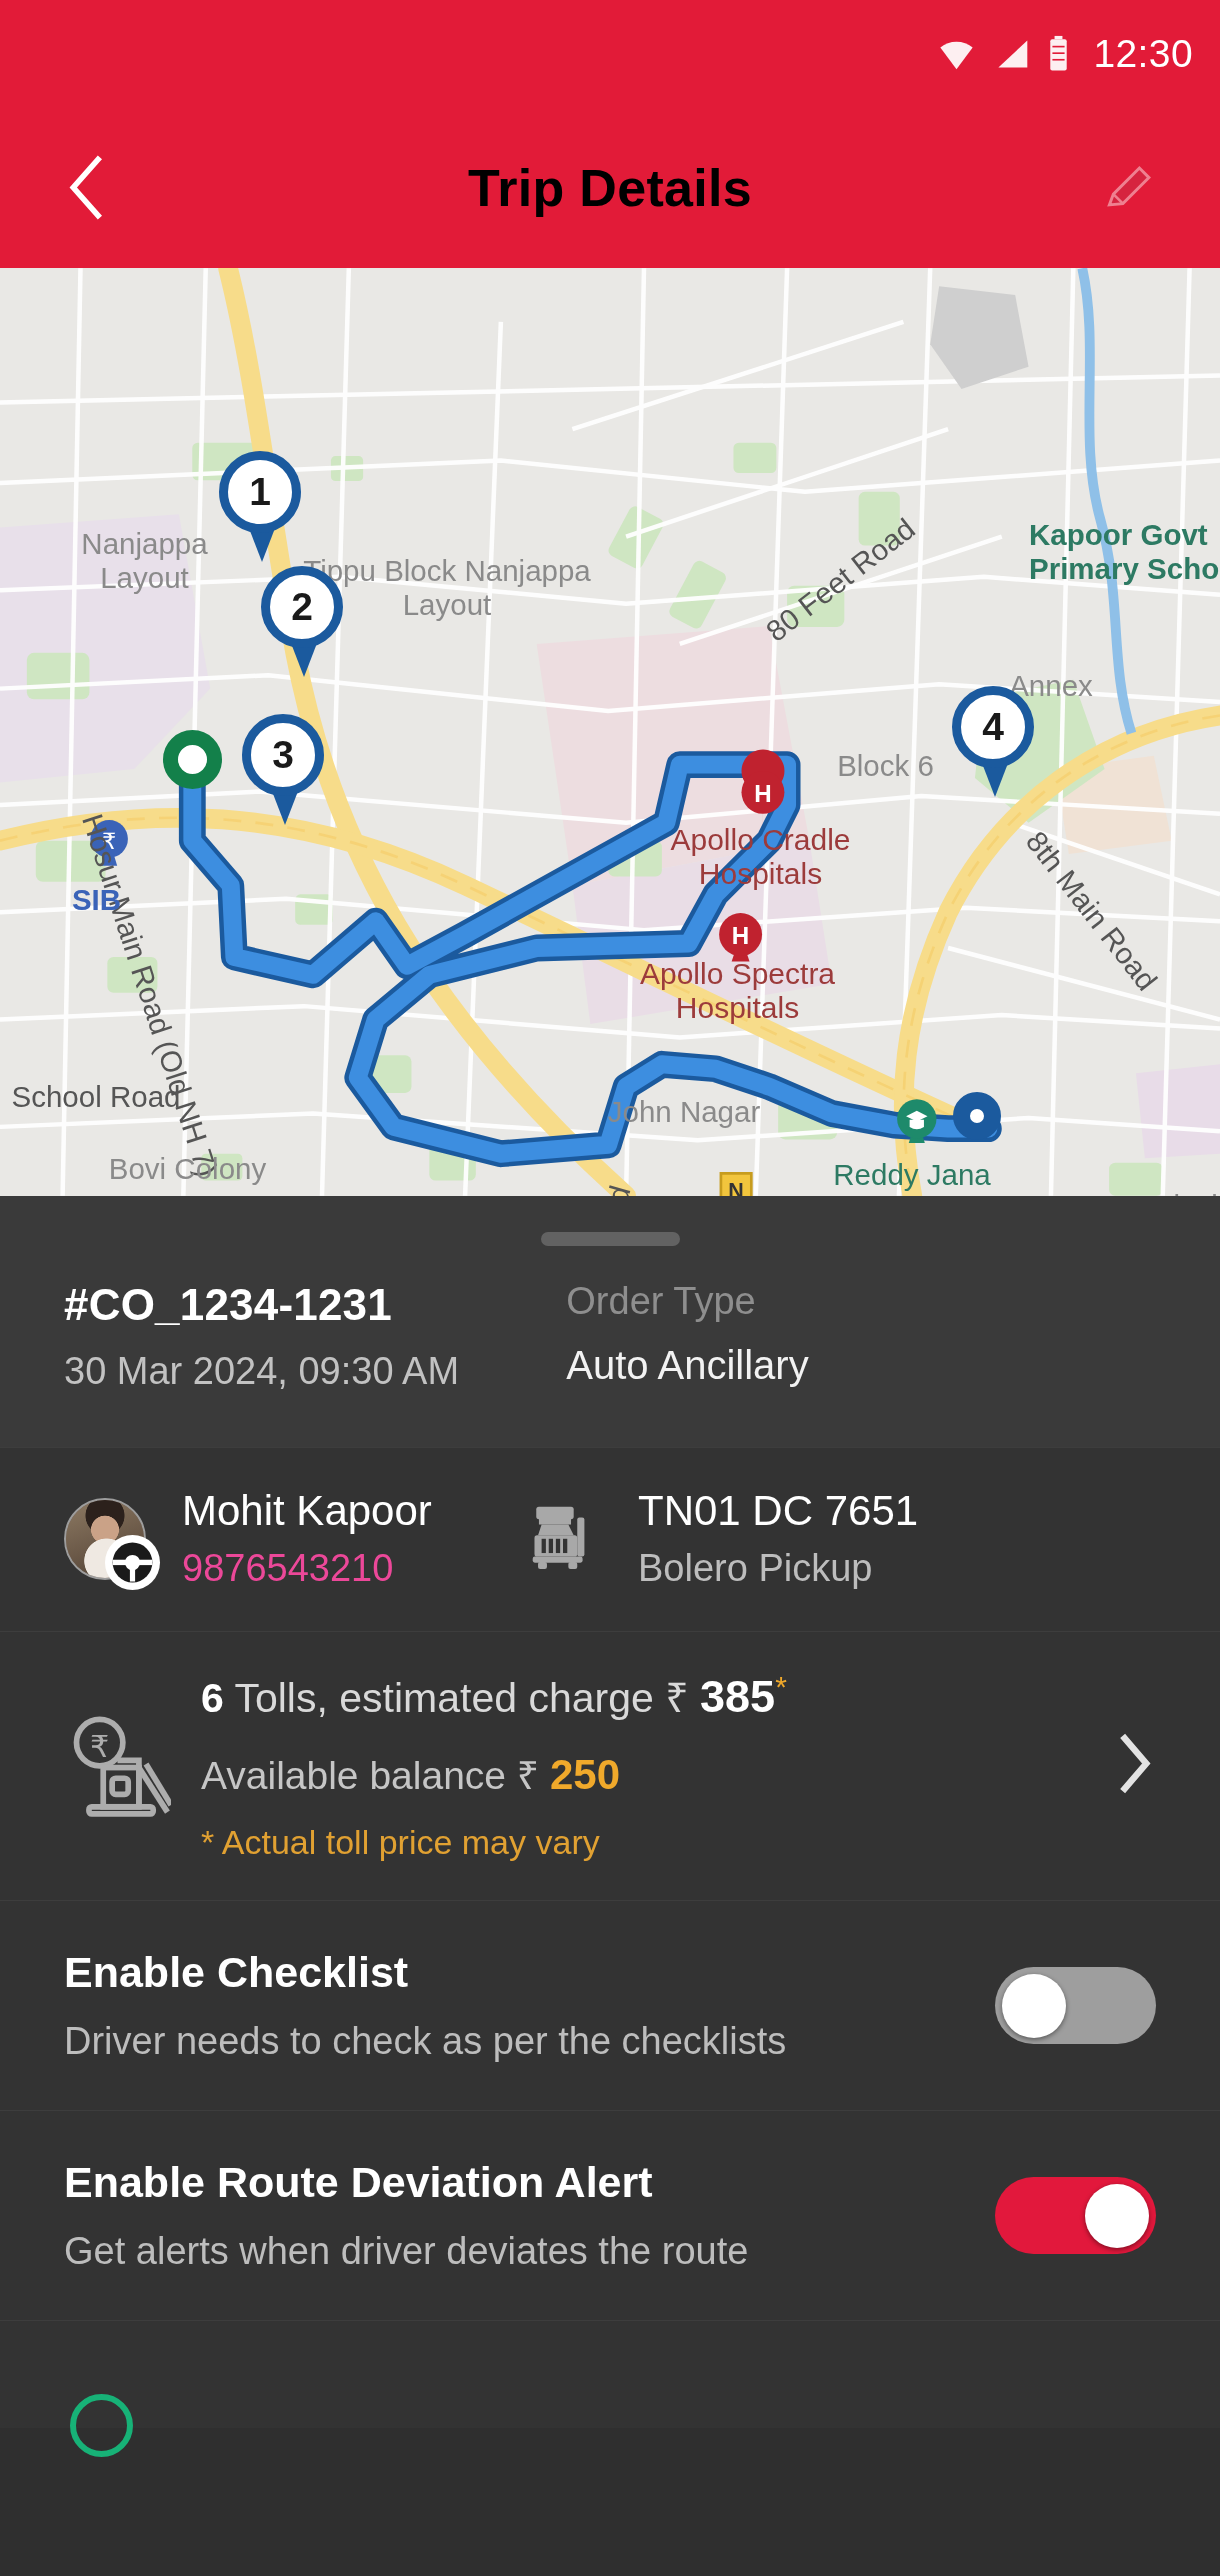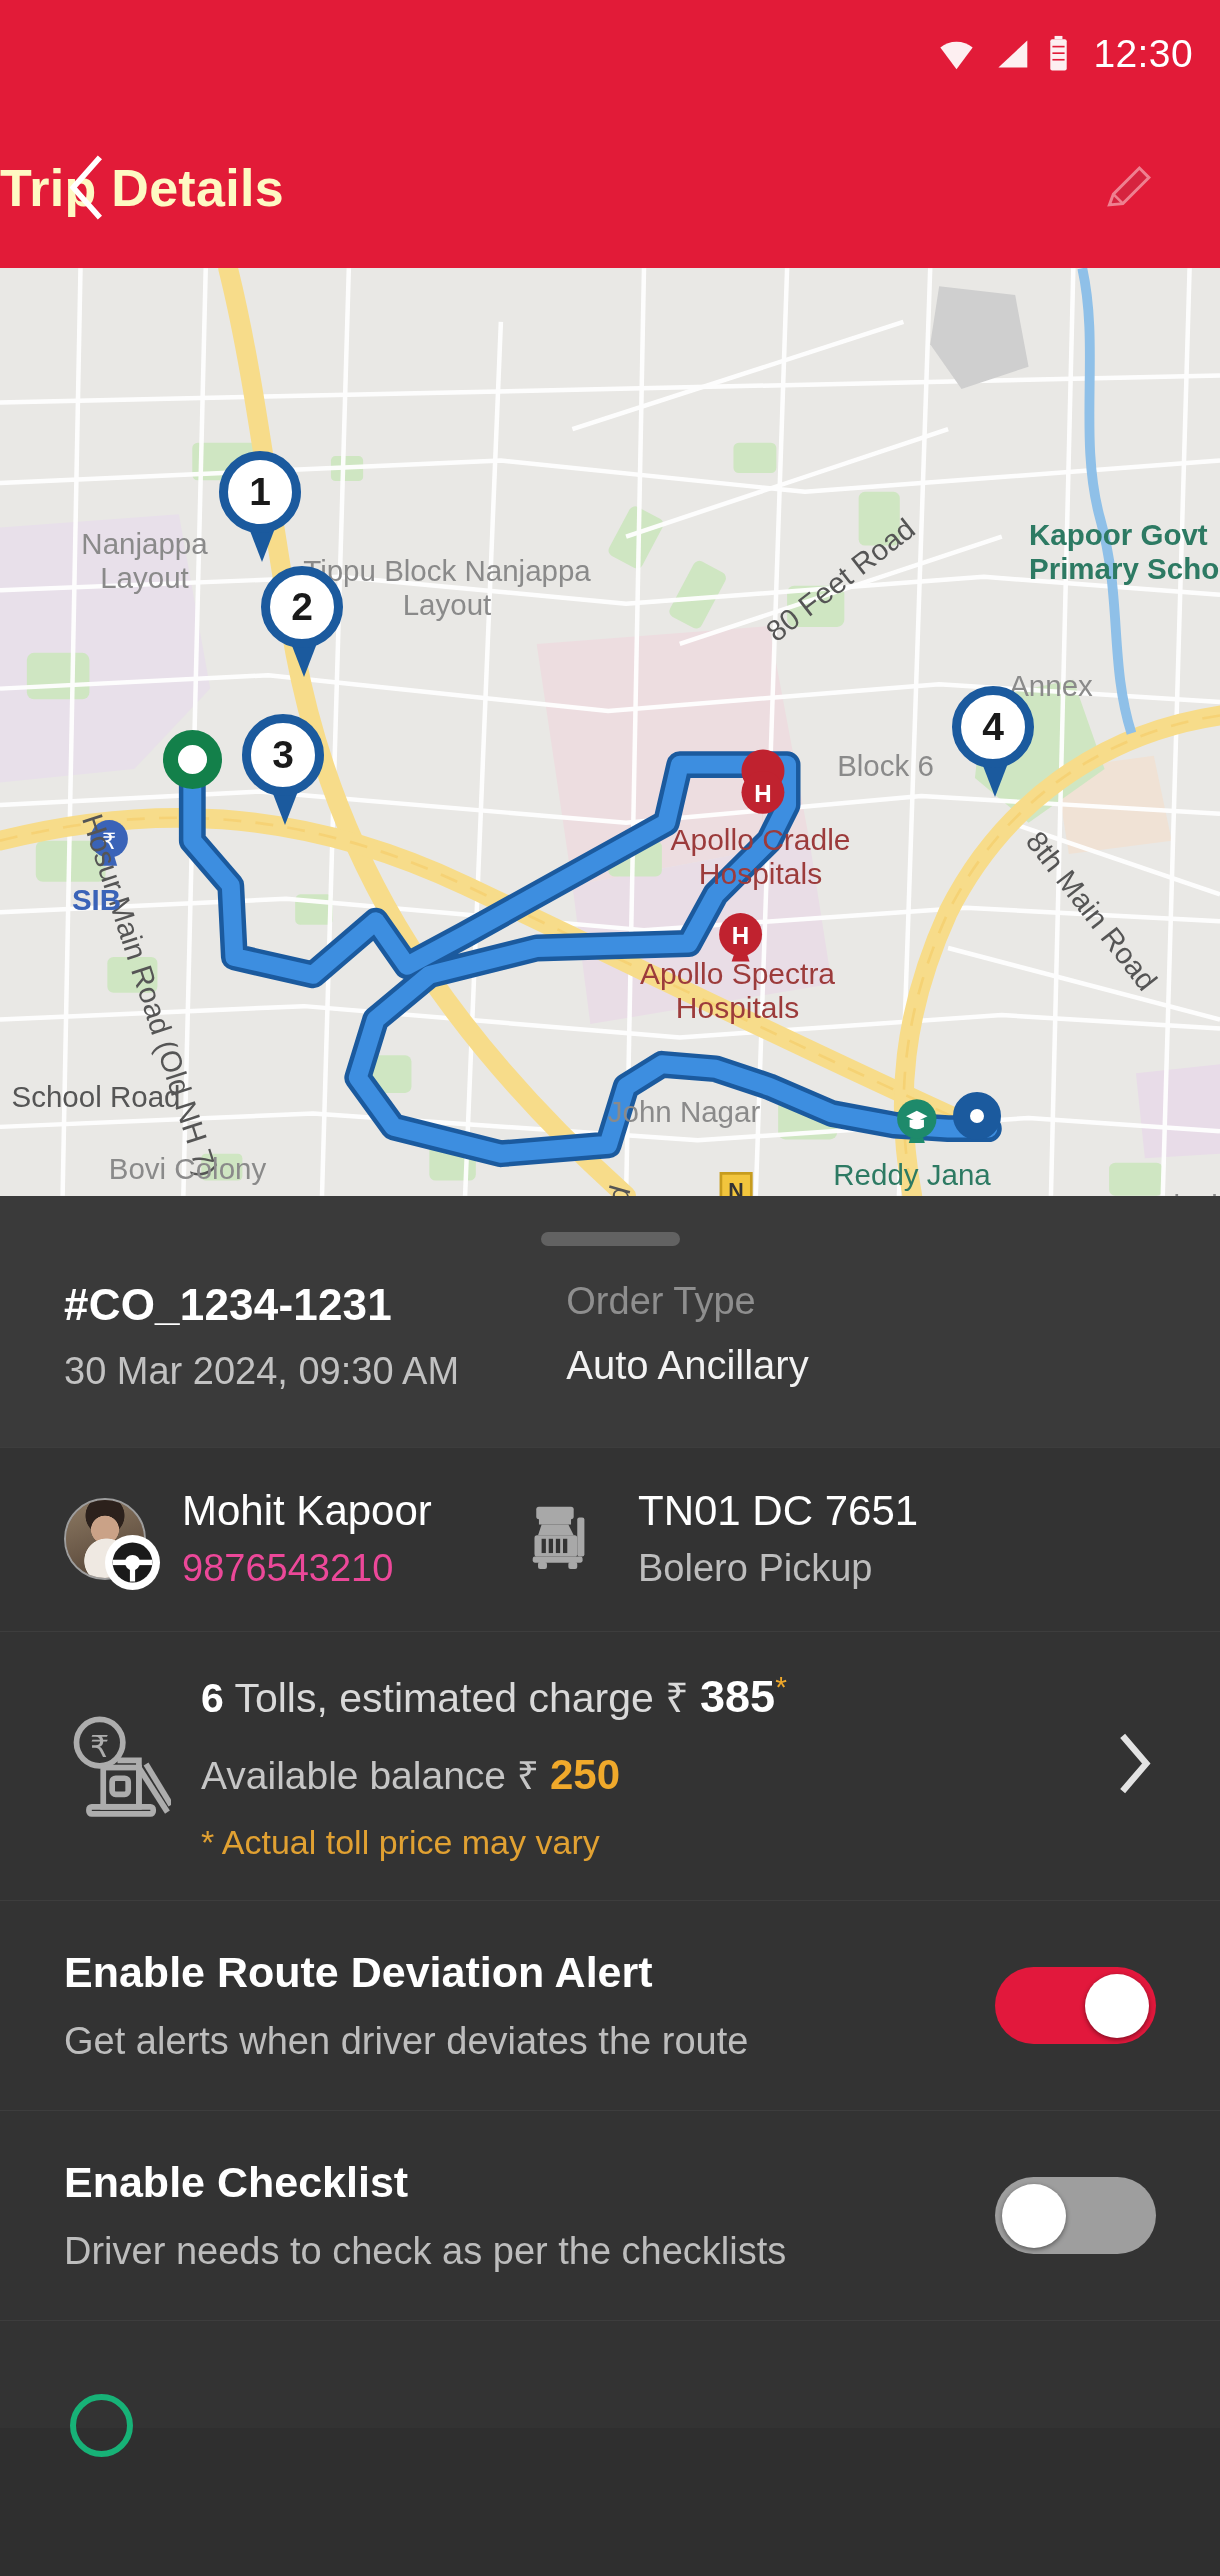--- a/index.html
+++ b/index.html
@@ -20,21 +20,21 @@
   .sb-time{ color:#fff; font-size:39px; letter-spacing:0.4px; margin-left:7.2px; }
 
   
   .header{
     height:161px; background:#E21B38; position:relative;
     display:flex; align-items:center;
   }
   .back-btn{ position:absolute; left:55px; top:50%; transform:translateY(-50%);
              width:63px; height:81px; display:flex; align-items:center; justify-content:center; cursor:pointer;}
   .hdr-title{
-    width:100%; color:#fef9c3;
+    width:100%; text-align:center; color:#000000;
     font-size:52px; font-weight:700; letter-spacing:0.3px;
   }
   .edit-btn{ position:absolute; right:55px; top:50%; transform:translateY(-50%);
              width:72px; height:72px; display:flex; align-items:center; justify-content:center; cursor:pointer;}
 
   
   .map{
     position:relative; height:928px; overflow:hidden;
     background:#e8e7e4;
   }
@@ -438,36 +438,36 @@
     </div>
     <div class="chev-r">
       <svg width="41" height="61" viewBox="0 0 22 34">
         <path d="M5 3 L17 17 L5 31" fill="none" stroke="#e3e3e3" stroke-width="3.6" stroke-linecap="square"></path>
       </svg>
     </div>
   </div>
 
   <div class="sec-toggle">
     <div class="tg-body">
+      <div class="tg-title">Enable Checklist</div>
+      <div class="tg-sub">Driver needs to check as per the checklists</div>
+    </div>
+    <div class="switch off">
+      <div class="knob"></div>
+    </div>
+  </div>
+
+  <div class="sec-toggle">
+    <div class="tg-body">
       <div class="tg-title">Enable Route Deviation Alert</div>
       <div class="tg-sub">Get alerts when driver deviates the route</div>
     </div>
     <div class="switch on">
       <div class="knob"></div>
     </div>
   </div>
 
-  <div class="sec-toggle">
-    <div class="tg-body">
-      <div class="tg-title">Enable Checklist</div>
-      <div class="tg-sub">Driver needs to check as per the checklists</div>
-    </div>
-    <div class="switch off">
-      <div class="knob"></div>
-    </div>
-  </div>
-
   <div class="sec-bottom">
     <div class="green-ring"></div>
   </div>
 
 </div>
 
 
 </body></html>

